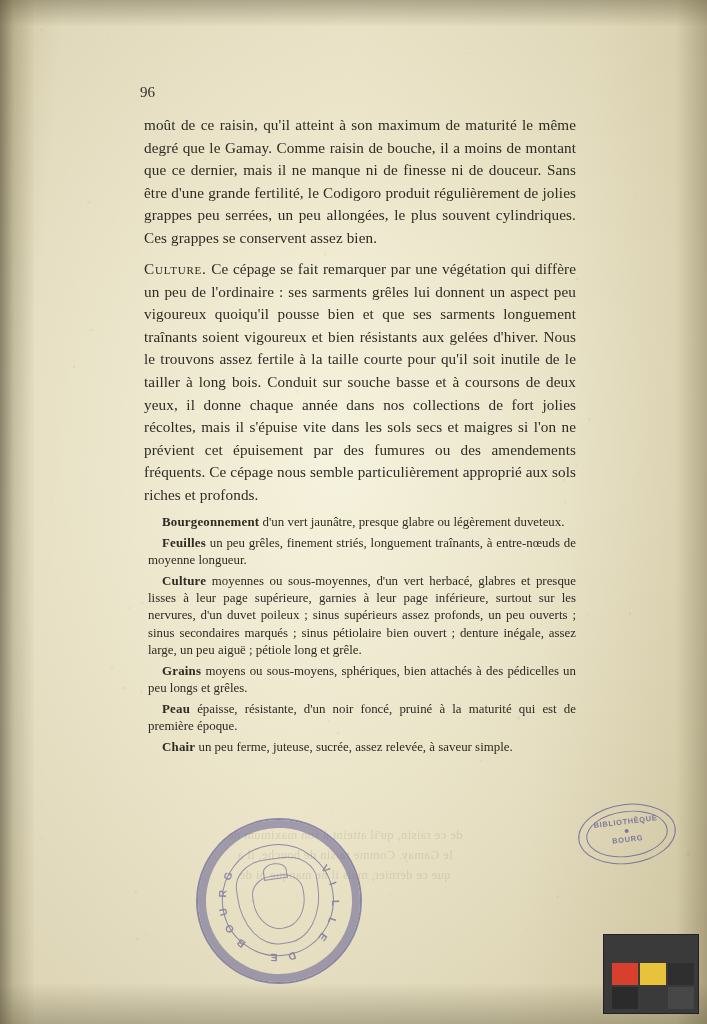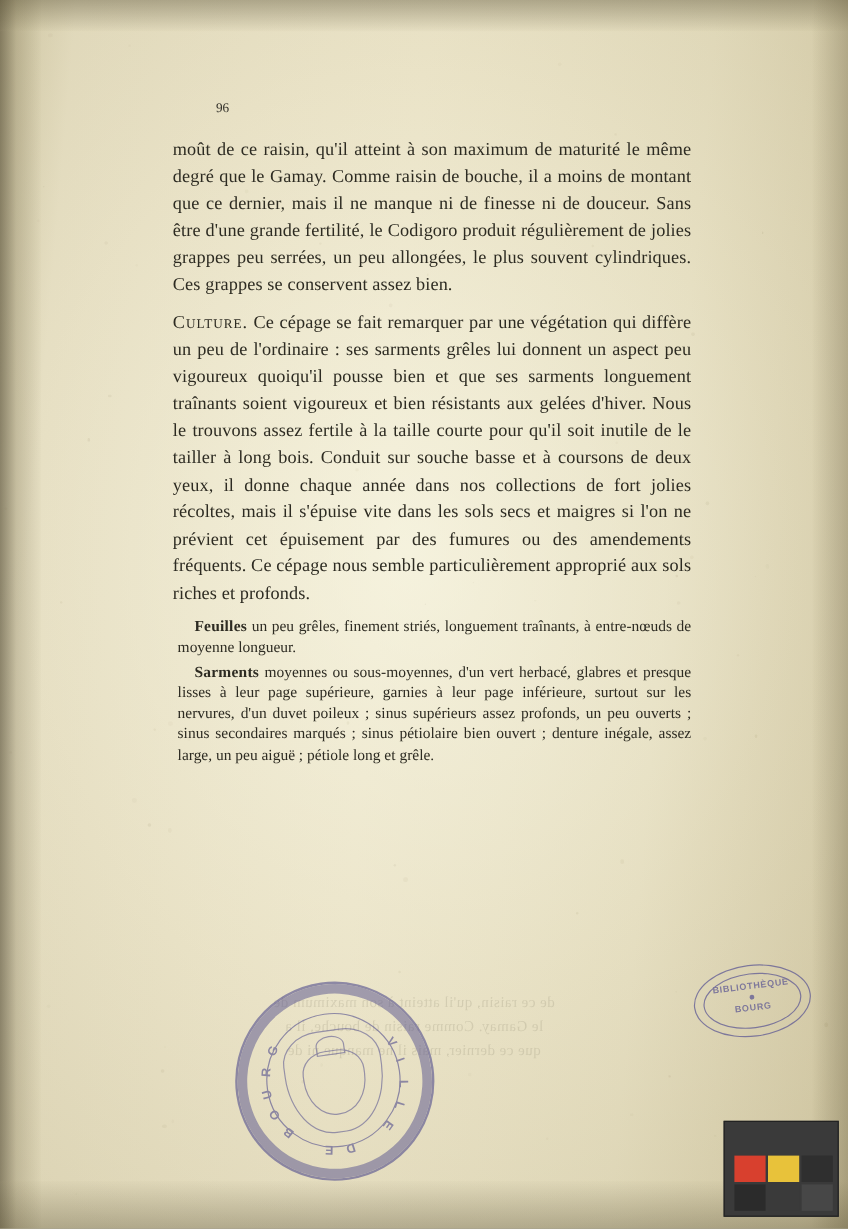--- a/index.html
+++ b/index.html
@@ -72,23 +72,22 @@
     position: absolute;
     left: 140px;
     top: 84px;
     width: 430px;
     height: 18px;
   }
   .folio {
     position: absolute;
     left: 0;
     top: 0;
-    font-size: 11px;
+    font-size: 15px;
     color: #33312a;
-    margin-left: 40px;
   }
   .run-title {
     position: absolute;
     left: 0;
     top: 0;
     width: 430px;
     text-align: center;
     font-size: 14px;
     letter-spacing: 1.6px;
     color: #2e2c24;
@@ -306,26 +305,42 @@
     <div class="block p-main" id="para1">moût de ce raisin, qu'il atteint à son maximum de maturité le même degré que le Gamay. Comme raisin de bouche, il a moins de montant que ce dernier, mais il ne manque ni de finesse ni de douceur. Sans être d'une grande fertilité, le Codigoro produit régulièrement de jolies grappes peu serrées, un peu allongées, le plus souvent cylindriques. Ces grappes se conservent assez bien.</div>
 
     <div class="block p-main" id="para2">
       <span class="sc">Culture.</span>
       <span>Ce cépage se fait remarquer par une végétation qui diffère un peu de l'ordinaire : ses sarments grêles lui donnent un aspect peu vigoureux quoiqu'il pousse bien et que ses sarments longuement traînants soient vigoureux et bien résistants aux gelées d'hiver. Nous le trouvons assez fertile à la taille courte pour qu'il soit inutile de le tailler à long bois. Conduit sur souche basse et à coursons de deux yeux, il donne chaque année dans nos collections de fort jolies récoltes, mais il s'épuise vite dans les sols secs et maigres si l'on ne prévient cet épuisement par des fumures ou des amendements fréquents. Ce cépage nous semble particulièrement approprié aux sols riches et profonds.</span>
     </div>
 
 
     <div class="desc-list">
       <div class="desc-item">
+        <b>Bourgeonnement</b>
+        <span>d'un vert jaunâtre, presque glabre ou légèrement duveteux.</span>
+      </div>
+      <div class="desc-item">
         <b>Feuilles</b>
         <span>un peu grêles, finement striés, longuement traînants, à entre-nœuds de moyenne longueur.</span>
       </div>
       <div class="desc-item">
-        <b>Sarments</b>
+        <b>Culture</b>
         <span>moyennes ou sous-moyennes, d'un vert herbacé, glabres et presque lisses à leur page supérieure, garnies à leur page inférieure, surtout sur les nervures, d'un duvet poileux ; sinus supérieurs assez profonds, un peu ouverts ; sinus secondaires marqués ; sinus pétiolaire bien ouvert ; denture inégale, assez large, un peu aiguë ; pétiole long et grêle.</span>
+      </div>
+      <div class="desc-item">
+        <b>Grains</b>
+        <span>moyens ou sous-moyens, sphériques, bien attachés à des pédicelles un peu longs et grêles.</span>
+      </div>
+      <div class="desc-item">
+        <b>Peau</b>
+        <span>épaisse, résistante, d'un noir foncé, pruiné à la maturité qui est de première époque.</span>
+      </div>
+      <div class="desc-item">
+        <b>Chair</b>
+        <span>un peu ferme, juteuse, sucrée, assez relevée, à saveur simple.</span>
       </div>
     </div>
 
     <div class="stamp" id="stamp-main">
       <div class="ring-inner"></div>
       <div class="emblem"></div>
       <div class="circ-text" id="circ-main">
           <span style="transform: rotate(-120deg) translate(0px, 63px) rotate(180deg);">V</span>
           <span style="transform: rotate(-101.538deg) translate(0px, 63px) rotate(180deg);">I</span>
           <span style="transform: rotate(-83.0769deg) translate(0px, 63px) rotate(180deg);">L</span>

